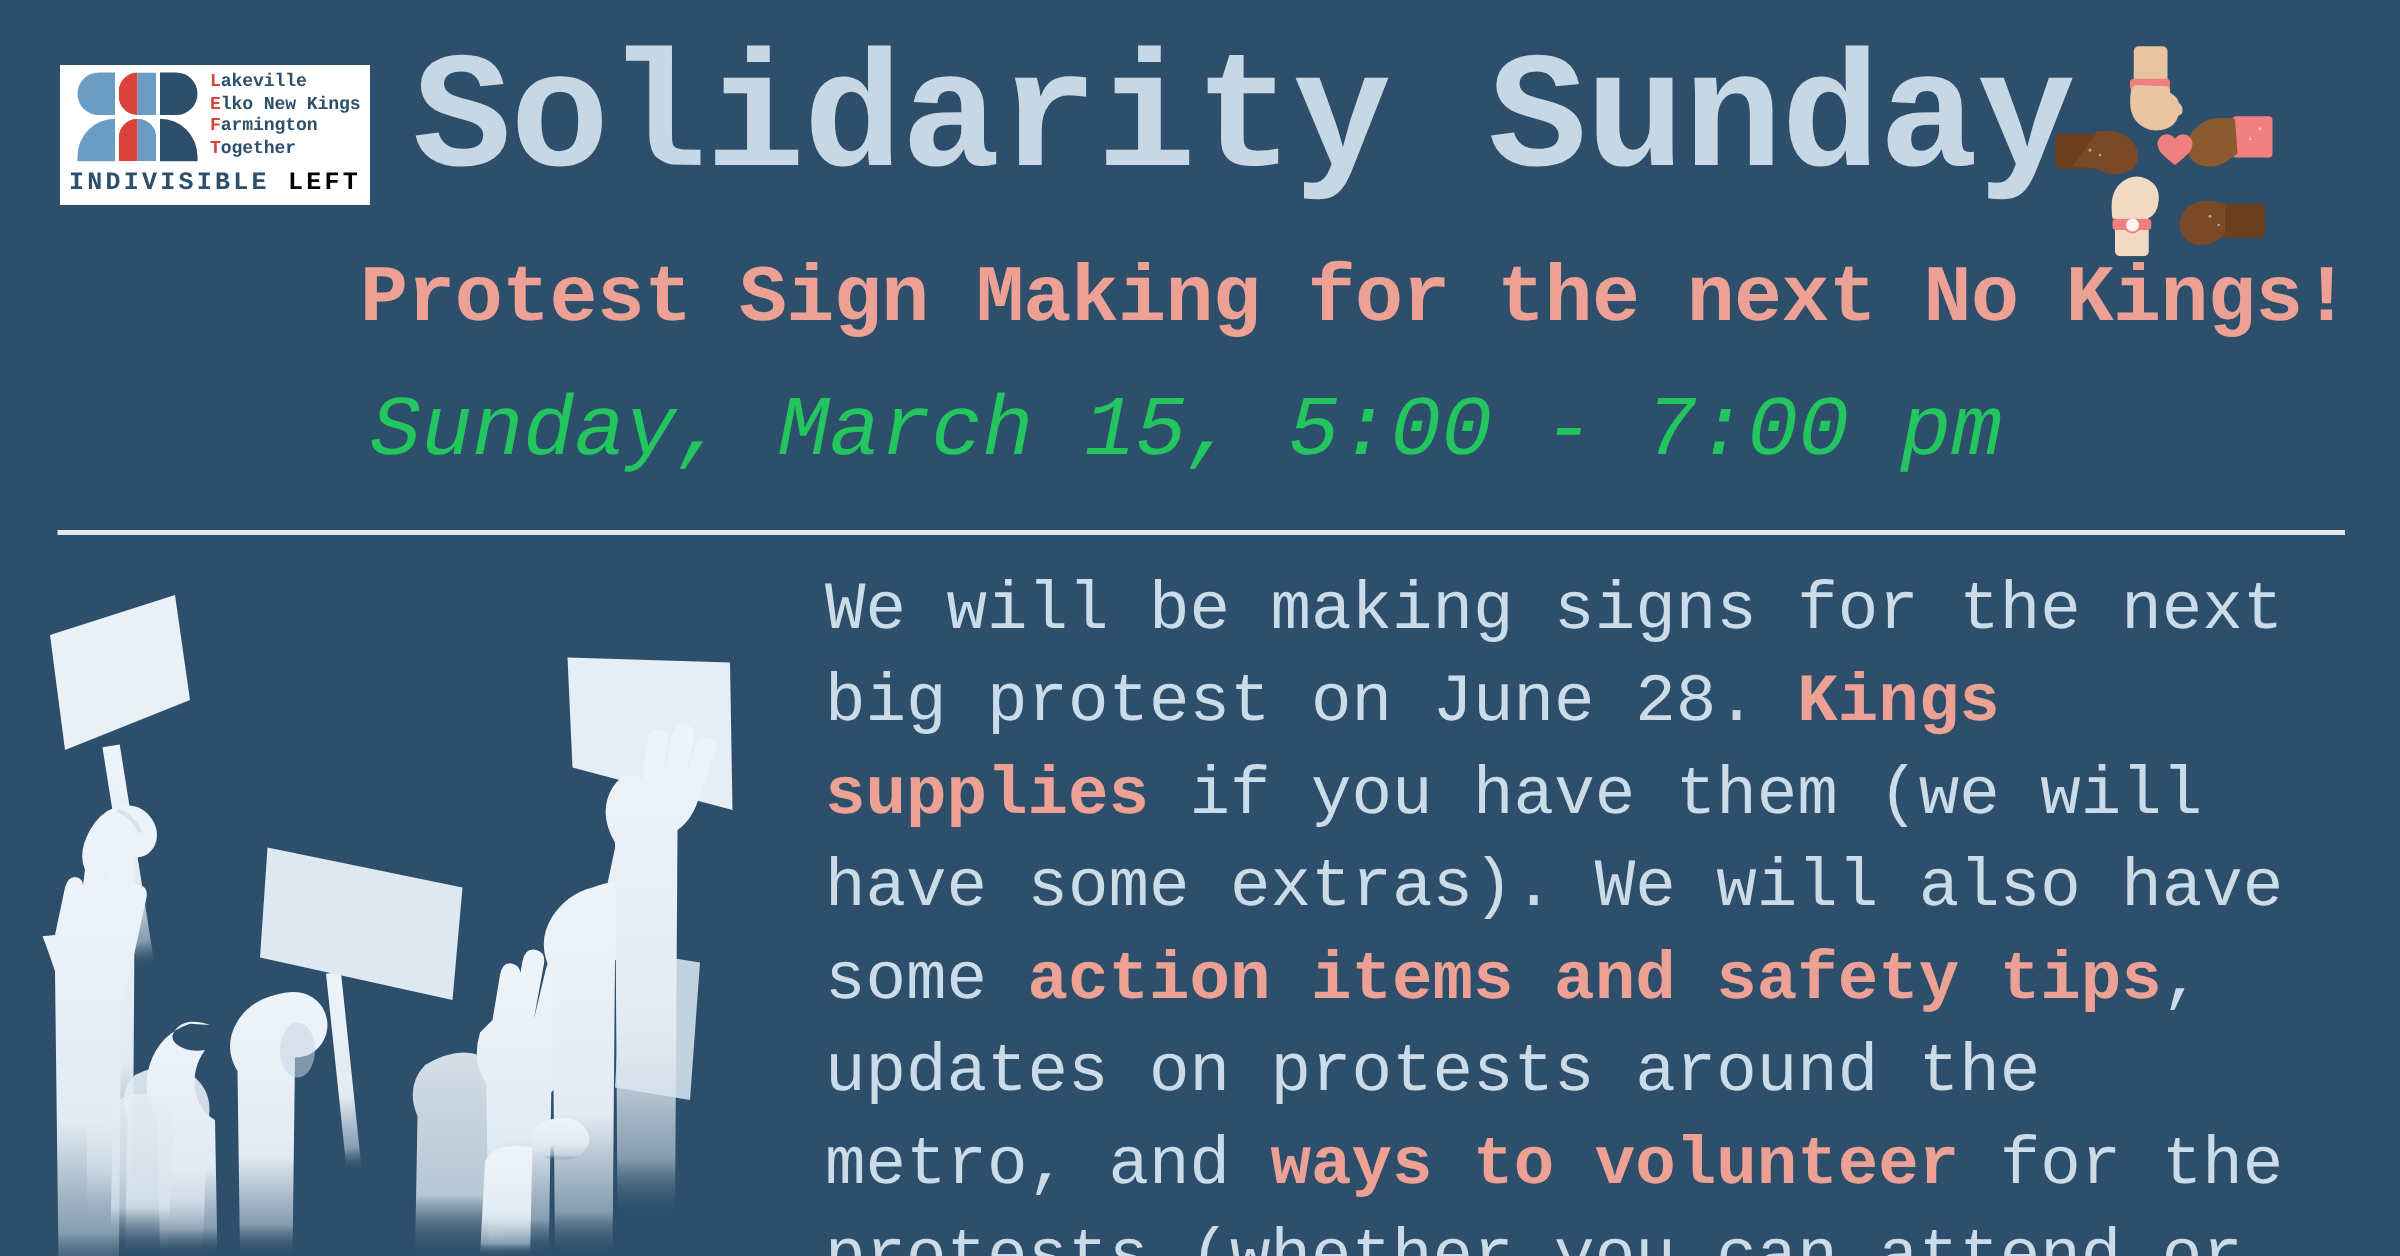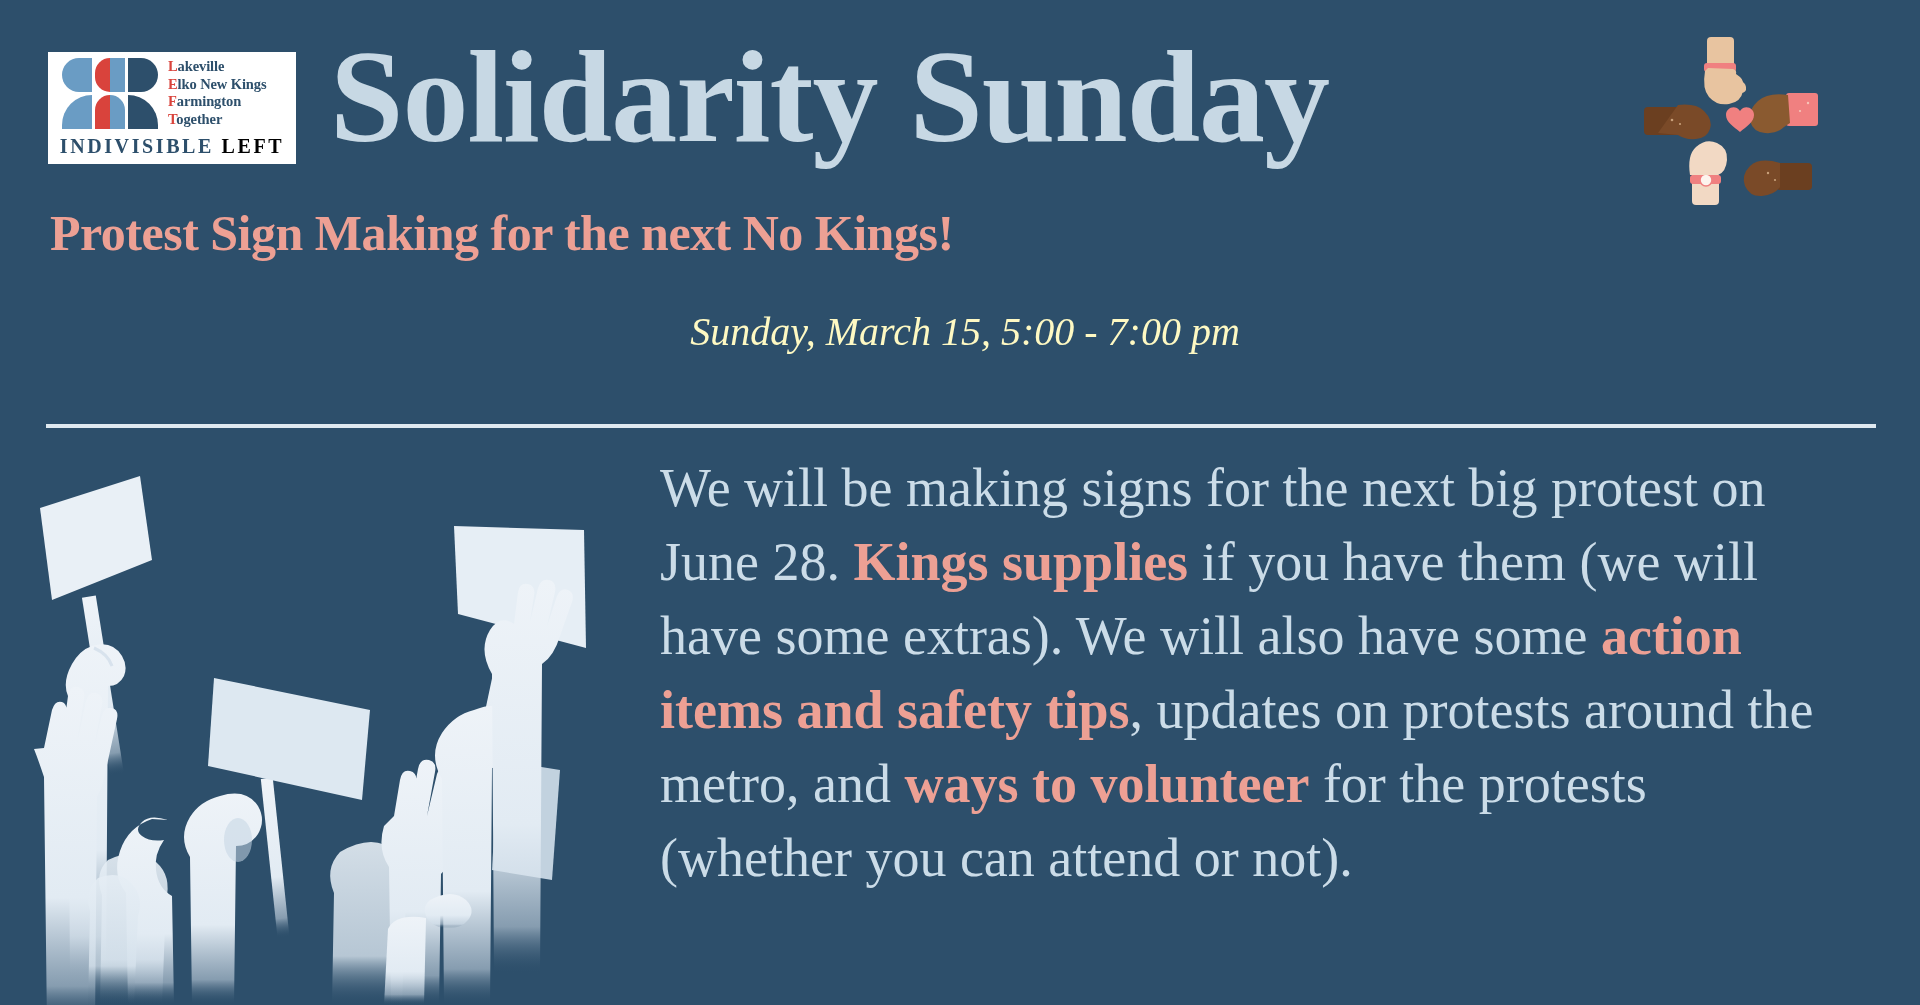--- a/index.html
+++ b/index.html
@@ -6,21 +6,21 @@
     margin: 0;
     padding: 0;
     background: #2d4f6b;
   }
   #poster {
     position: relative;
     width: 1920px;
     height: 1005px;
     background: #2d4f6b;
     overflow: hidden;
-    font-family: Liberation Serif, serif;
+    font-family: Liberation Mono, monospace;
   }
 
   
   #logo-box {
     position: absolute;
     left: 48px;
     top: 52px;
     width: 248px;
     height: 112px;
     background: #ffffff;
@@ -86,37 +86,37 @@
     font-weight: 700;
     color: #c7d8e4;
     letter-spacing: -1px;
     line-height: 1.05;
     white-space: nowrap;
   }
   #subtitle {
     position: absolute;
     left: 50px; top: 208px;
     width: 1830px;
-    text-align: left;
-    font-size: 50px;
+    text-align: right;
+    font-size: 64px;
     font-weight: 700;
     color: #eda094;
     letter-spacing: -0.5px;
     line-height: 1.0;
     white-space: nowrap;
   }
   #datetime {
     position: absolute;
-    left: 50px; top: 312px;
+    left: 34px; top: 312px;
     width: 1830px;
     text-align: center;
-    font-size: 40px;
+    font-size: 68px;
     font-style: italic;
     font-weight: 400;
-    color: #fef9c3;
+    color: #22c55e;
     line-height: 1.0;
     white-space: nowrap;
   }
 
   
   #divider {
     position: absolute;
     left: 46px; top: 424px;
     width: 1830px; height: 4px;
     background: #dfe9f0;

